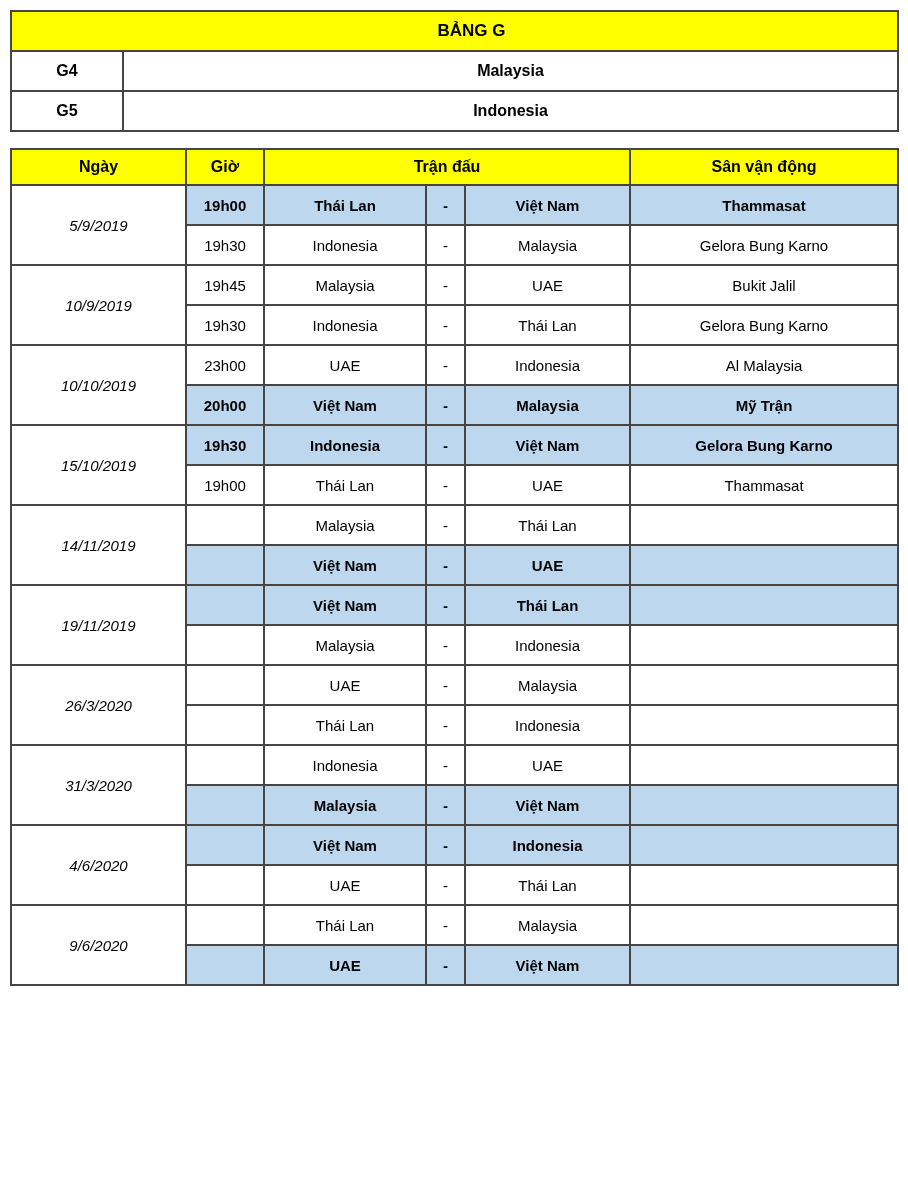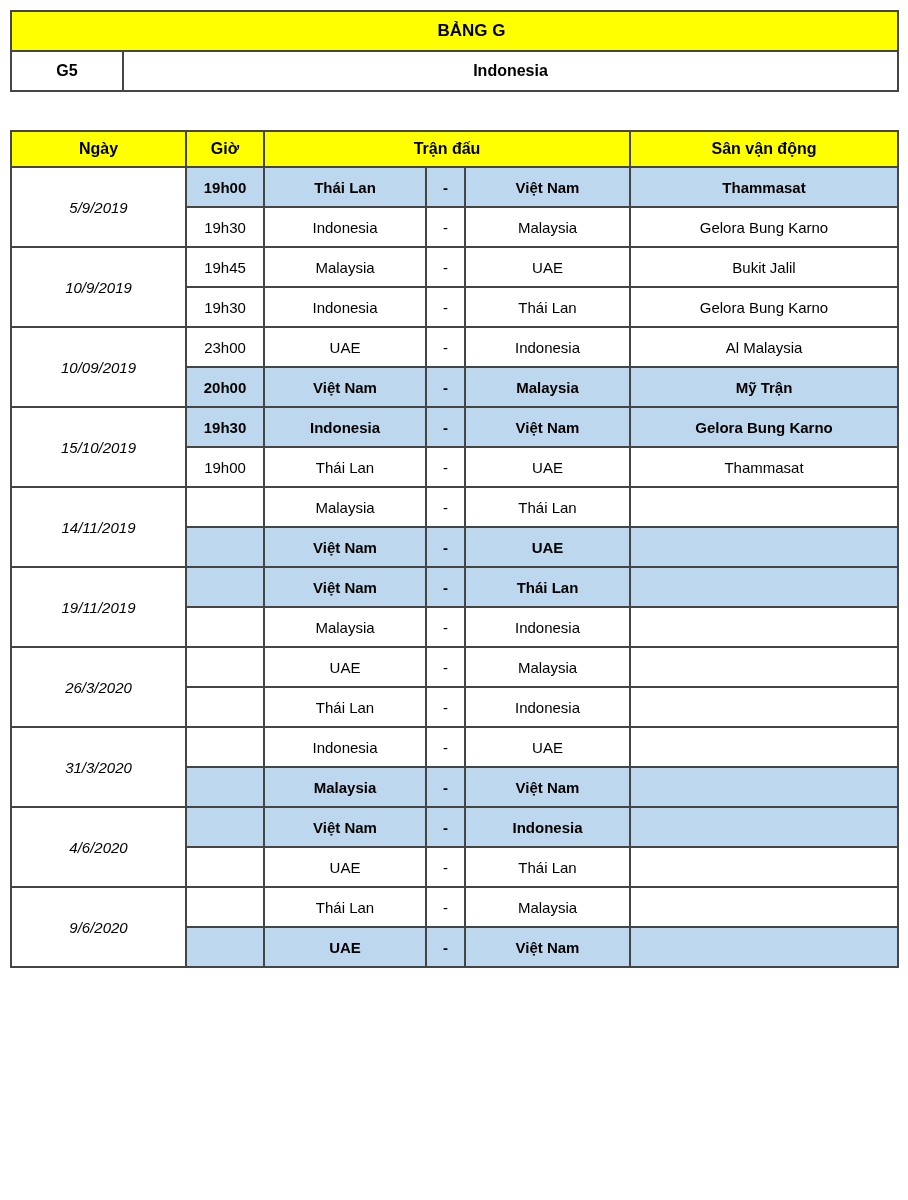--- a/index.html
+++ b/index.html
@@ -37,21 +37,21 @@
     padding-left: 38px;
   }
   #group-table td {
     height: 38px;
     font-size: 16px;
     font-weight: bold;
     background: #ffffff;
   }
   
   #schedule-table {
-    margin-top: 38px;
+    margin-top: 16px;
   }
   #schedule-table th {
     background: var(--header-bg, #FFFF00);
     height: 34px;
     font-size: 16px;
     font-weight: bold;
   }
   #schedule-table td {
     height: 38px;
     font-size: 15px;
@@ -77,20 +77,24 @@
     <colgroup>
       <col style="width:112px">
       <col style="width:775px">
     </colgroup>
     <thead>
       <tr>
         <th colspan="2" class="title-cell">BẢNG G</th>
       </tr>
     </thead>
     <tbody id="group-tbody">
+        <tr>
+          <td>G4</td>
+          <td>Malaysia</td>
+        </tr>
         <tr>
           <td>G5</td>
           <td>Indonesia</td>
         </tr>
       </tbody>
   </table>
 
   <table id="schedule-table">
     <colgroup>
       <col style="width:175px">
@@ -133,21 +137,21 @@
           <td>Bukit Jalil</td>
         </tr>
         <tr>
           <td>19h30</td>
           <td>Indonesia</td>
           <td>-</td>
           <td>Thái Lan</td>
           <td>Gelora Bung Karno</td>
         </tr>
         <tr>
-          <td rowspan="2" class="date-cell">10/09/2019</td>
+          <td rowspan="2" class="date-cell">10/10/2019</td>
           <td>23h00</td>
           <td>UAE</td>
           <td>-</td>
           <td>Indonesia</td>
           <td>Al Malaysia</td>
         </tr>
         <tr>
           <td class="hl">20h00</td>
           <td class="hl">Việt Nam</td>
           <td class="hl">-</td>

